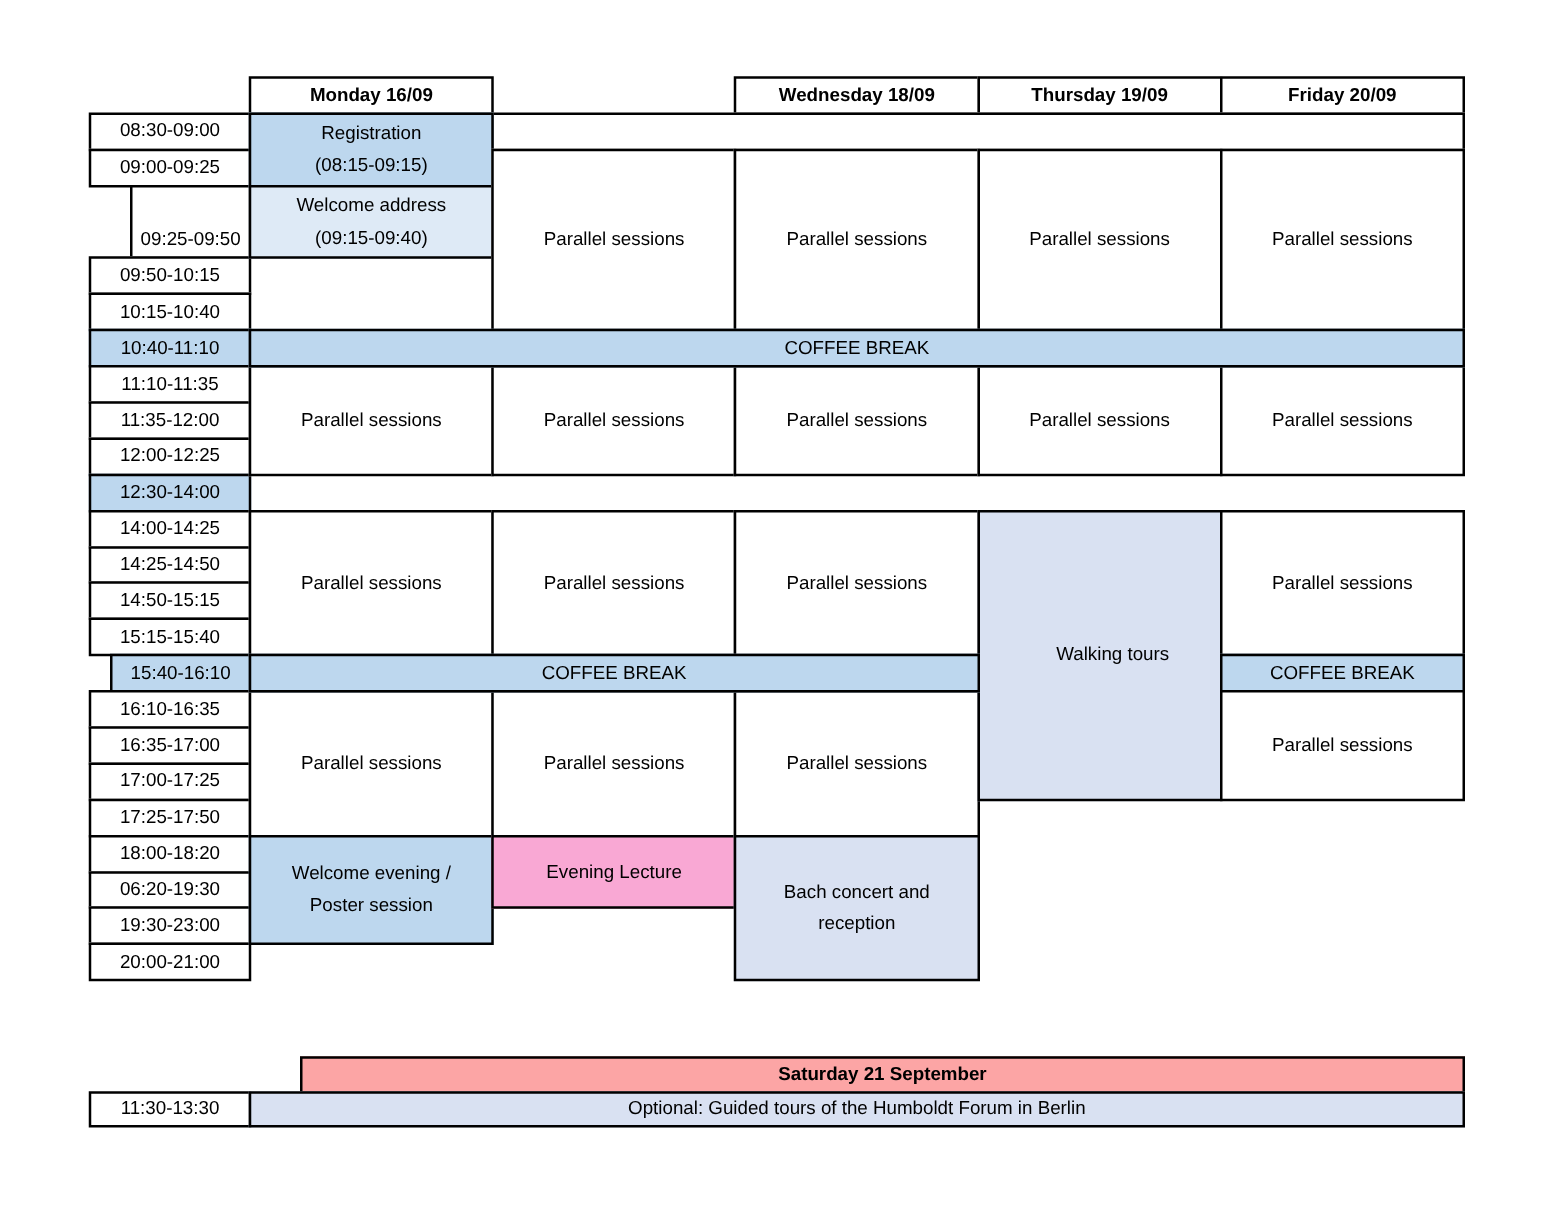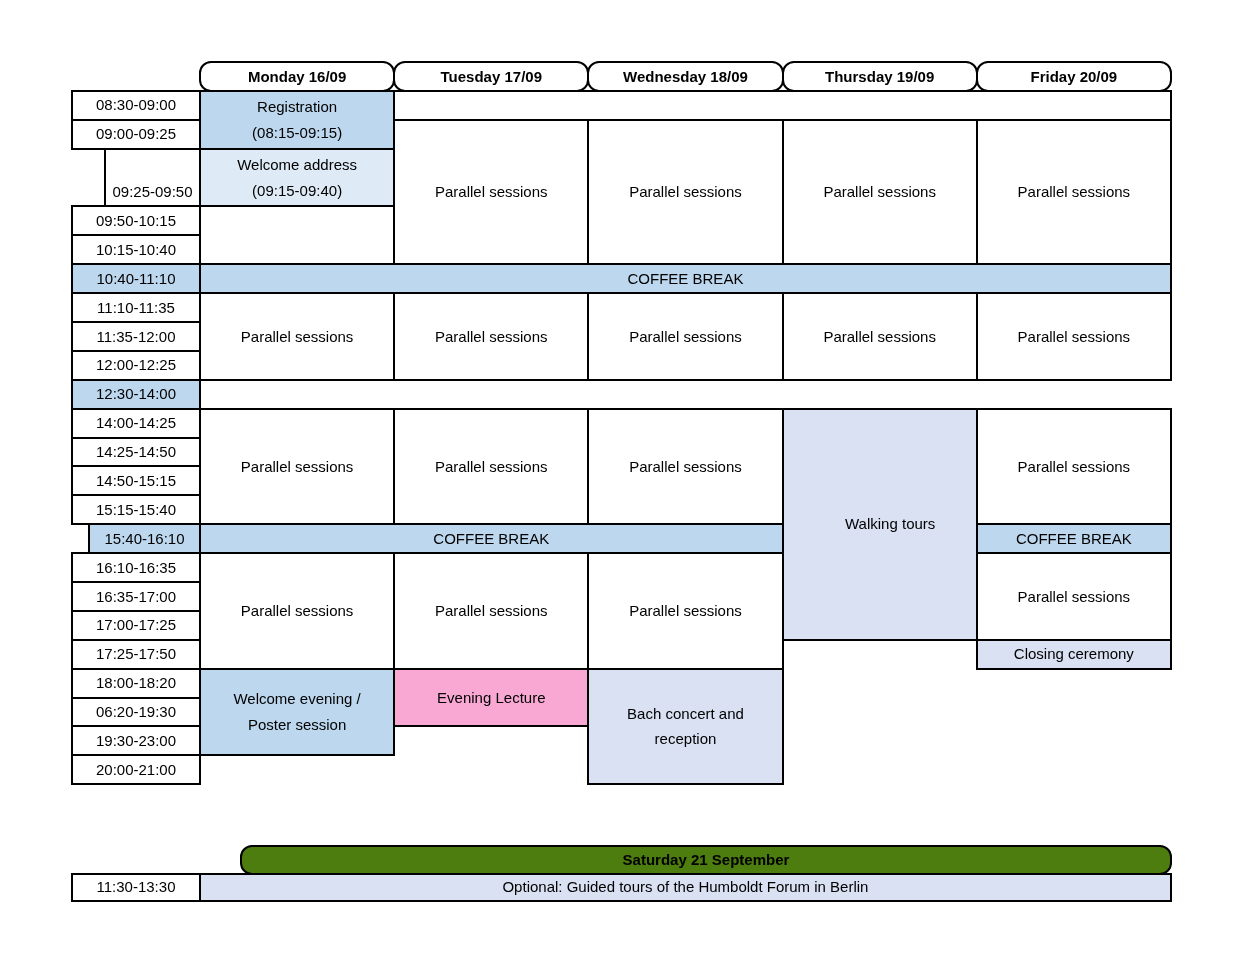--- a/index.html
+++ b/index.html
@@ -24,30 +24,29 @@
     border:2px solid #000;
     background:#fff;
     box-sizing:border-box;
     display:flex;align-items:center;justify-content:center;
     text-align:center;
     white-space:pre-line;
     font-size:15px;line-height:1.72;
     overflow:hidden;
     padding:0 3px;
   }
-  .bold{font-weight:bold;border-radius:12px;}
+  .bold{font-weight:bold;}
   .bottom{align-items:flex-end;padding-bottom:1px;margin-left:32px;}
 </style>
 </head>
 <body>
 
 <div class="grid main-grid">
 
   <div class="cell bold" style="grid-area:1/2/2/3">Monday 16/09</div>
-  <div class="cell bold" style="grid-area:1/3/2/4">Tuesday 17/09</div>
   <div class="cell bold" style="grid-area:1/4/2/5">Wednesday 18/09</div>
   <div class="cell bold" style="grid-area:1/5/2/6">Thursday 19/09</div>
   <div class="cell bold" style="grid-area:1/6/2/7">Friday 20/09</div>
 
   <div class="cell" style="grid-area:2/1/3/2">08:30-09:00</div>
   <div class="cell" style="grid-area:3/1/4/2">09:00-09:25</div>
   <div class="cell bottom" style="grid-area:4/1/6/2">09:25-09:50</div>
   <div class="cell" style="grid-area:6/1/7/2">09:50-10:15</div>
   <div class="cell" style="grid-area:7/1/8/2">10:15-10:40</div>
   <div class="cell" style="grid-area: 8 / 1 / 9 / 2; background-color: rgb(189, 215, 238);">10:40-11:10</div>
@@ -96,24 +95,23 @@
 
   <div class="cell" style="grid-area:3/5/8/6">Parallel sessions</div>
   <div class="cell" style="grid-area:9/5/12/6">Parallel sessions</div>
   <div class="cell" style="grid-area: 13 / 5 / 21 / 6; background-color: rgb(217, 225, 242); padding-left: 24px;">Walking tours</div>
 
   <div class="cell" style="grid-area:3/6/8/7">Parallel sessions</div>
   <div class="cell" style="grid-area:9/6/12/7">Parallel sessions</div>
   <div class="cell" style="grid-area:13/6/17/7">Parallel sessions</div>
   <div class="cell" style="grid-area: 17 / 6 / 18 / 7; background-color: rgb(189, 215, 238);">COFFEE BREAK</div>
   <div class="cell" style="grid-area:18/6/21/7">Parallel sessions</div>
-  <div class="cell" style="grid-area: 21 / 6 / 22 / 7; background-color: rgb(217, 225, 242);">Closing ceremony</div>
 
   <div class="cell" style="grid-area: 8 / 2 / 9 / 7; background-color: rgb(189, 215, 238);">COFFEE BREAK</div>
   <div class="cell" style="grid-area: 17 / 2 / 18 / 5; background-color: rgb(189, 215, 238);">COFFEE BREAK</div>
 
 </div>
 
 <div class="grid sat-grid">
-  <div class="cell bold" style="grid-area: 1 / 2 / 2 / 7; background-color: #4d7c0f; margin-left: 40px;">Saturday 21 September</div>
+  <div class="cell bold" style="grid-area: 1 / 2 / 2 / 7; background-color: #fca5a5; margin-left: 40px;">Saturday 21 September</div>
   <div class="cell" style="grid-area:2/1/3/2">11:30-13:30</div>
   <div class="cell" style="grid-area: 2 / 2 / 3 / 7; background-color: rgb(217, 225, 242);">Optional: Guided tours of the Humboldt Forum in Berlin</div>
 </div>
 
 </body></html>

